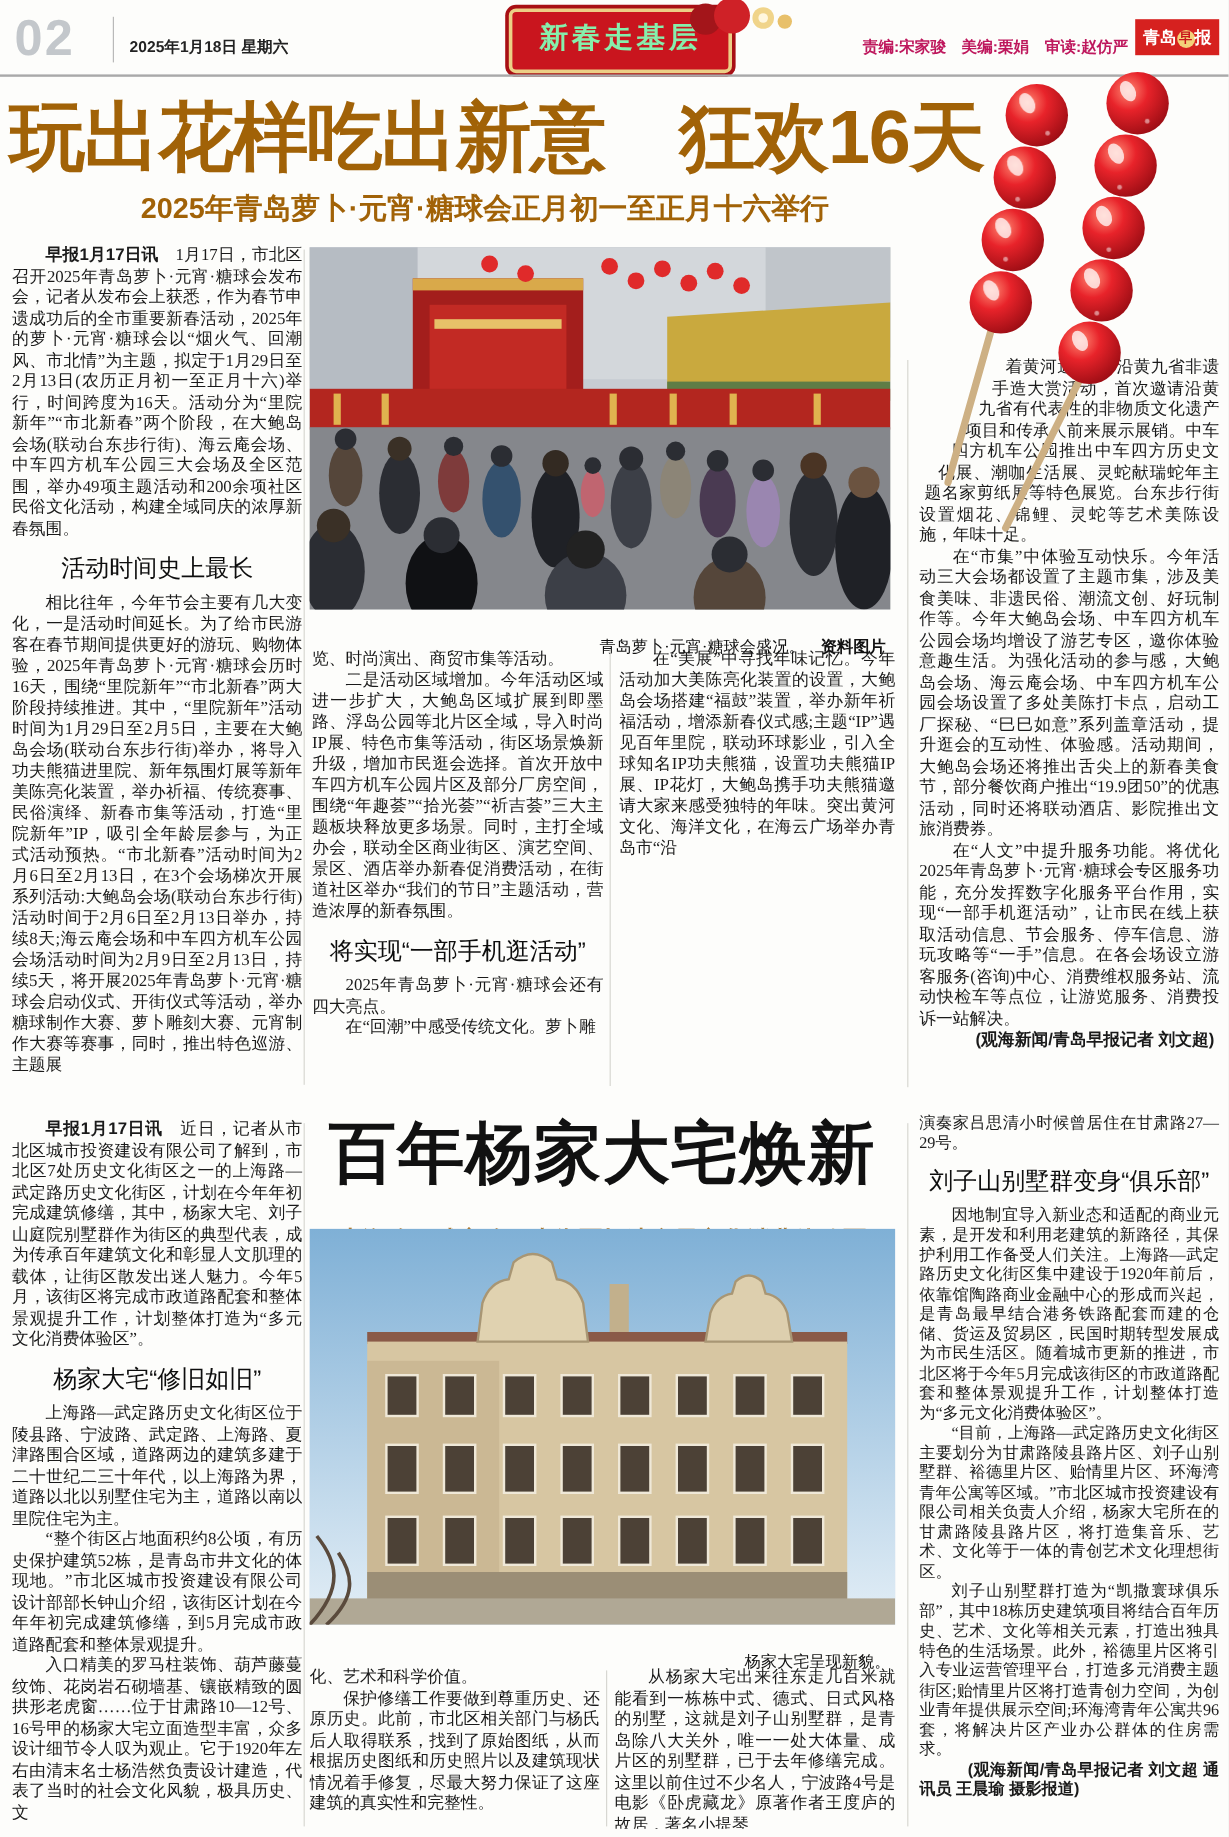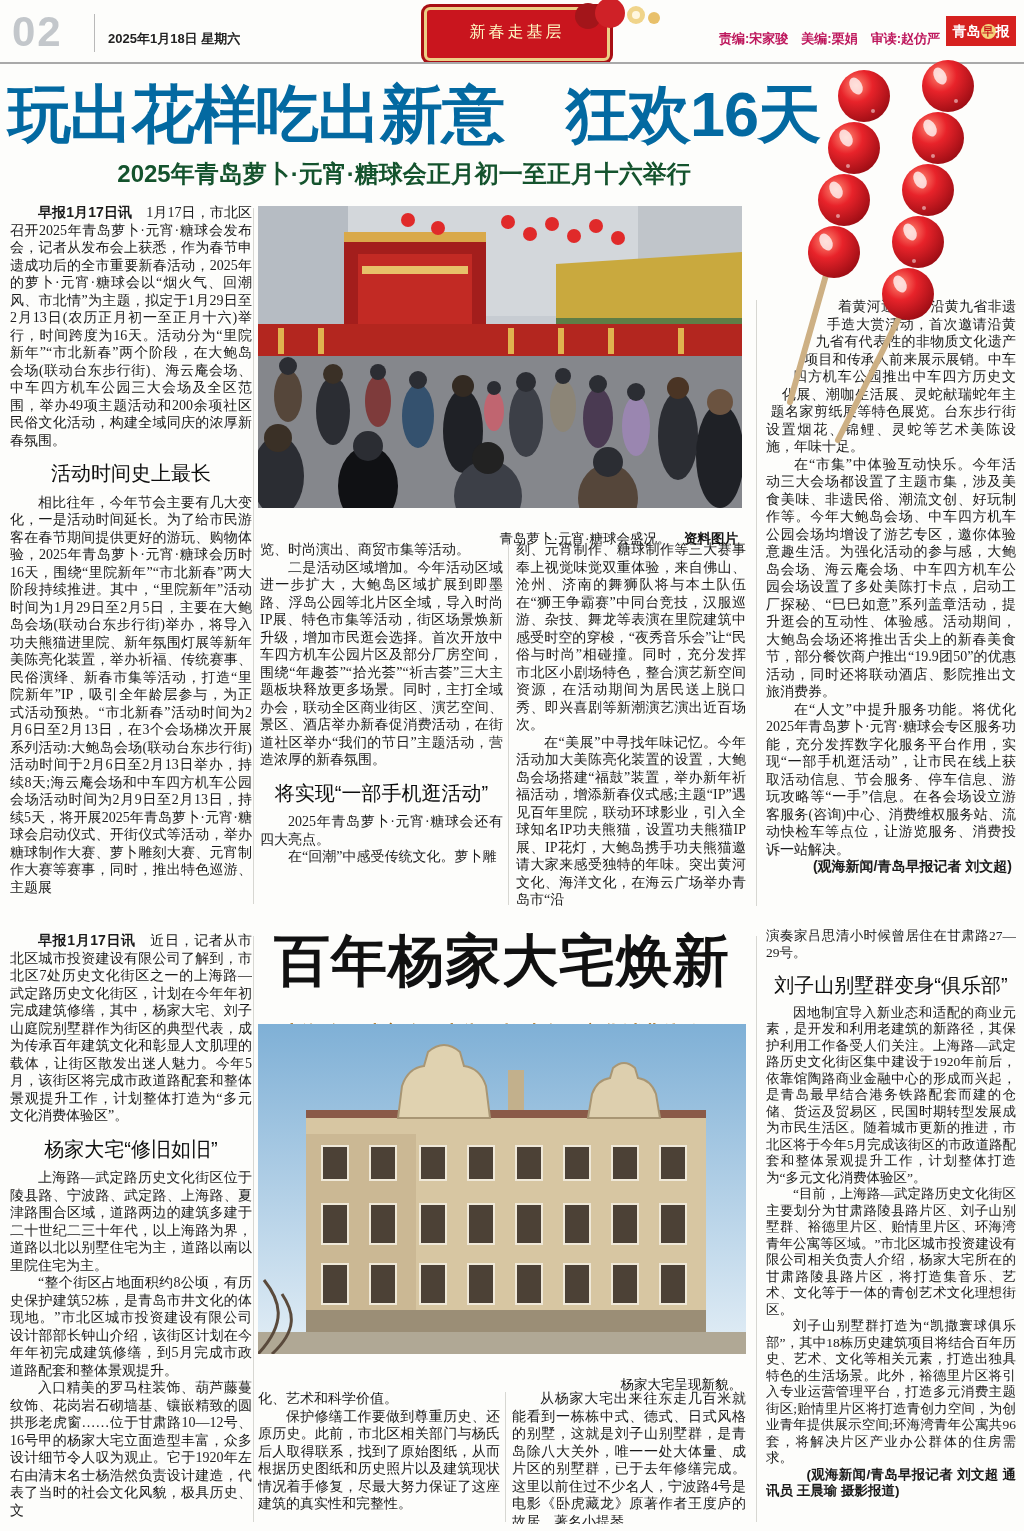--- a/index.html
+++ b/index.html
@@ -8,33 +8,33 @@
   .abs{position:absolute;}
   
   .pagenum{left:12px;top:8px;font-family:"Liberation Sans","DejaVu Sans",sans-serif;
            font-size:42px;font-weight:700;color:#c3c7cb;letter-spacing:2px;}
   .hdr-vline{left:94px;top:14px;width:1px;height:38px;background:#b9b9b9;}
   .hdr-date{left:108px;top:30px;font-family:"Liberation Sans","DejaVu Sans",sans-serif;
             font-size:13px;font-weight:bold;color:#222;}
   .banner{left:424px;top:7px;width:180px;height:48px;background:#c9151e;border:3px solid #eccf86;
           box-shadow:0 0 0 3px #a80f14;border-radius:6px;text-align:center;}
   .banner span{display:inline-block;line-height:44px;font-family:"Liberation Sans","DejaVu Sans",sans-serif;
-          font-size:16px;font-weight:400;color:#fef9c3;letter-spacing:3px;}
+          font-size:24px;font-weight:700;color:#86efac;letter-spacing:3px;}
   .hdr-editors{left:700px;top:30px;width:240px;text-align:right;
                font-family:"Liberation Sans","DejaVu Sans",sans-serif;font-size:13px;font-weight:bold;color:#be185d;}
   .masthead{right:8px;top:16px;width:70px;height:30px;background:#d6211f;color:#fff;text-align:center;
             font-family:"Liberation Sans","DejaVu Sans",sans-serif;font-size:14px;font-weight:bold;line-height:30px;}
   .masthead .circ{display:inline-block;width:15px;height:15px;border-radius:50%;background:#f3d27a;
             color:#c8161b;font-size:11px;line-height:15px;vertical-align:1px;}
   .hdr-rule{left:0;top:62px;width:1024px;height:2px;background:#a9a9a9;}
   
   .headline1{left:8px;top:72px;width:800px;font-family:"Liberation Sans","DejaVu Sans",sans-serif;
-             font-size:63px;font-weight:900;color:#0369a1;letter-spacing:-1px;white-space:nowrap;}
+             font-size:63px;font-weight:900;color:#a16207;letter-spacing:-1px;white-space:nowrap;}
   .subhead1{left:8px;top:158px;width:792px;text-align:center;font-family:"Liberation Sans","DejaVu Sans",sans-serif;
-            font-size:24px;font-weight:bold;color:#14532d;}
+            font-size:24px;font-weight:bold;color:#a16207;}
   .bt{font-size:14px;line-height:17.5px;text-align:justify;overflow:hidden;}
   .bt p{margin:0;}
   .indent{text-indent:2em;}
   .lead-label{font-family:"Liberation Sans","DejaVu Sans",sans-serif;font-weight:bold;}
   .colhead{font-family:"Liberation Sans","DejaVu Sans",sans-serif;font-weight:normal;font-size:20px;
            text-align:center;margin:16px 0 11px;color:#0d0d0d;text-indent:0;}
   .credit1{font-family:"Liberation Sans","DejaVu Sans",sans-serif;font-weight:bold;text-align:right;
            padding-right:4px;margin-top:4px;}
   .credit2{font-family:"Liberation Sans","DejaVu Sans",sans-serif;font-weight:bold;text-indent:3em;margin-top:2px;}
   .a1c1{left:10px;top:204px;width:242px;height:702px;}
@@ -249,21 +249,20 @@
 
   <div class="abs bt a1c2">
     <p>览、时尚演出、商贸市集等活动。</p>
     <p class="indent">二是活动区域增加。今年活动区域进一步扩大，大鲍岛区域扩展到即墨路、浮岛公园等北片区全域，导入时尚IP展、特色市集等活动，街区场景焕新升级，增加市民逛会选择。首次开放中车四方机车公园片区及部分厂房空间，围绕“年趣荟”“拾光荟”“祈吉荟”三大主题板块释放更多场景。同时，主打全域办会，联动全区商业街区、演艺空间、景区、酒店举办新春促消费活动，在街道社区举办“我们的节日”主题活动，营造浓厚的新春氛围。</p>
     <div class="colhead">将实现“一部手机逛活动”</div>
     <p class="indent">2025年青岛萝卜·元宵·糖球会还有四大亮点。</p>
     <p class="indent">在“回潮”中感受传统文化。萝卜雕</p>
   </div>
 
   <div class="abs bt a1c3">
-    <p>刻、元宵制作、糖球制作等三大赛事奉上视觉味觉双重体验，来自佛山、沧州、济南的舞狮队将与本土队伍在“狮王争霸赛”中同台竞技，汉服巡游、杂技、舞龙等表演在里院建筑中感受时空的穿梭，“夜秀音乐会”让“民俗与时尚”相碰撞。同时，充分发挥市北区小剧场特色，整合演艺新空间资源，在活动期间为居民送上脱口秀、即兴喜剧等新潮演艺演出近百场次。</p>
     <p class="indent">在“美展”中寻找年味记忆。今年活动加大美陈亮化装置的设置，大鲍岛会场搭建“福鼓”装置，举办新年祈福活动，增添新春仪式感;主题“IP”遇见百年里院，联动环球影业，引入全球知名IP功夫熊猫，设置功夫熊猫IP展、IP花灯，大鲍岛携手功夫熊猫邀请大家来感受独特的年味。突出黄河文化、海洋文化，在海云广场举办青岛市“沿</p>
   </div>
 
   <div class="abs bt a1c4">
     <div class="wrapshape"></div>
     <p>着黄河遇见海”沿黄九省非遗手造大赏活动，首次邀请沿黄九省有代表性的非物质文化遗产项目和传承人前来展示展销。中车四方机车公园推出中车四方历史文化展、潮咖生活展、灵蛇献瑞蛇年主题名家剪纸展等特色展览。台东步行街设置烟花、锦鲤、灵蛇等艺术美陈设施，年味十足。</p>
     <p class="indent">在“市集”中体验互动快乐。今年活动三大会场都设置了主题市集，涉及美食美味、非遗民俗、潮流文创、好玩制作等。今年大鲍岛会场、中车四方机车公园会场均增设了游艺专区，邀你体验意趣生活。为强化活动的参与感，大鲍岛会场、海云庵会场、中车四方机车公园会场设置了多处美陈打卡点，启动工厂探秘、“巳巳如意”系列盖章活动，提升逛会的互动性、体验感。活动期间，大鲍岛会场还将推出舌尖上的新春美食节，部分餐饮商户推出“19.9团50”的优惠活动，同时还将联动酒店、影院推出文旅消费券。</p>
     <p class="indent">在“人文”中提升服务功能。将优化2025年青岛萝卜·元宵·糖球会专区服务功能，充分发挥数字化服务平台作用，实现“一部手机逛活动”，让市民在线上获取活动信息、节会服务、停车信息、游玩攻略等“一手”信息。在各会场设立游客服务(咨询)中心、消费维权服务站、流动快检车等点位，让游览服务、消费投诉一站解决。</p>
     <p class="credit1">(观海新闻/青岛早报记者 刘文超)</p>
   </div>

